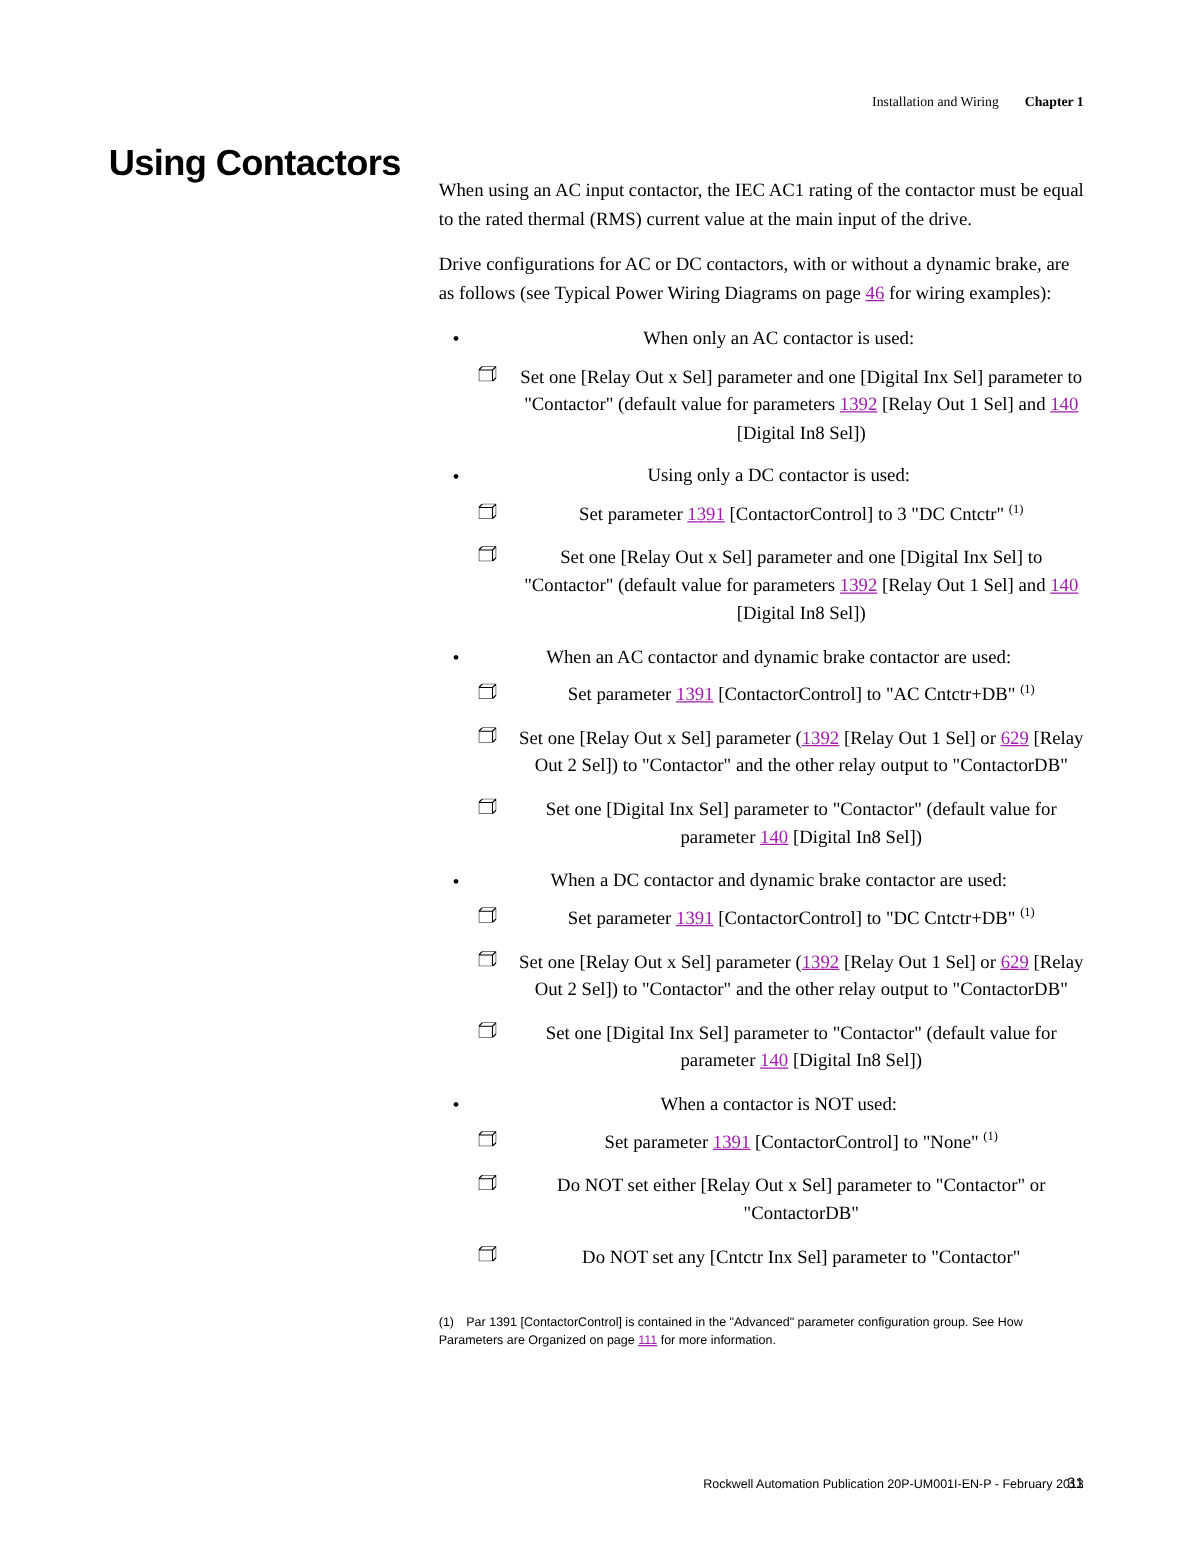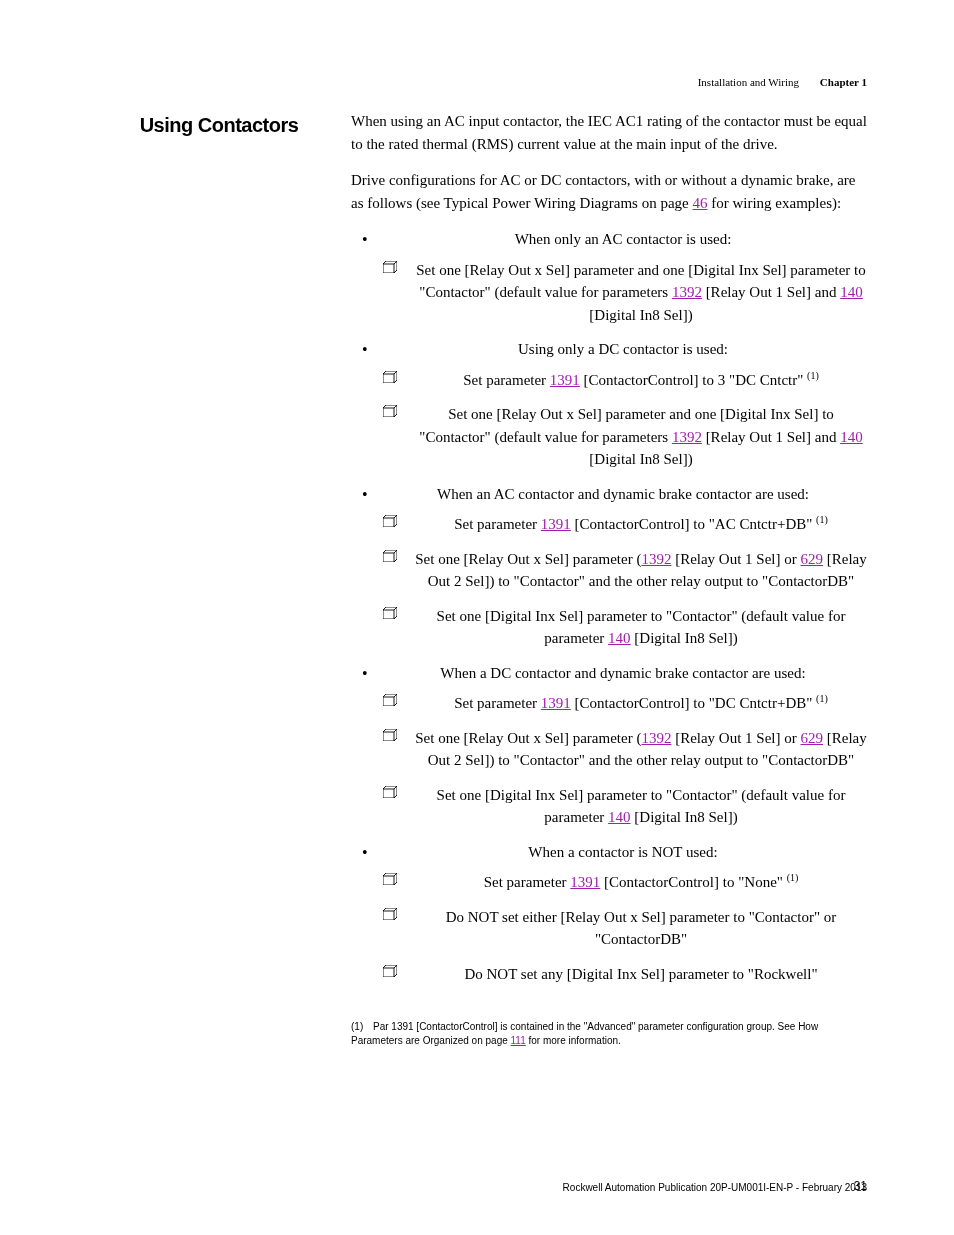--- a/index.html
+++ b/index.html
@@ -31,26 +31,26 @@
       margin-top: 55px;
       display: flex;
     }
     .left-col {
       width: 264px;
       flex-shrink: 0;
     }
     .section-heading {
       font-family: Arial, Helvetica, sans-serif;
       font-weight: bold;
-      font-size: 20px;
+      font-size: 29px;
       letter-spacing: -0.5px;
-      text-align: center;
     }
     .right-col {
       flex: 1;
+      margin-top: 32px;
     }
     .para {
       margin-bottom: 14px;
     }
     .link {
       color: #a21caf;
       text-decoration: underline;
     }
     ul.bullet-list {
       list-style: none;
@@ -234,21 +234,21 @@
           <li>
             <svg class="checkbox-icon" viewBox="0 0 14 12">
                 <path d="M0 3 L11 3 L11 12 L0 12 Z M11 3 L14 0 L14 9 L11 12 M0 3 L3 0 L14 0" fill="none" stroke="#000" stroke-width="0.9"></path>
               </svg>
             <span>Do NOT set either [Relay Out x Sel] parameter to "Contactor" or "ContactorDB"</span>
           </li>
           <li>
             <svg class="checkbox-icon" viewBox="0 0 14 12">
                 <path d="M0 3 L11 3 L11 12 L0 12 Z M11 3 L14 0 L14 9 L11 12 M0 3 L3 0 L14 0" fill="none" stroke="#000" stroke-width="0.9"></path>
               </svg>
-            <span>Do NOT set any [Digital Inx Sel] parameter to "Rockwell"</span>
+            <span>Do NOT set any [Cntctr Inx Sel] parameter to "Contactor"</span>
           </li>
         </ul>
       </li>
 
     </ul>
 
     <div class="footnote">
       <span class="footnote-num">(1)</span><span>Par 1391 [ContactorControl] is contained in the "Advanced" parameter configuration group. See How Parameters are Organized on page </span><a class="link">111</a><span> for more information.</span>
     </div>
 

